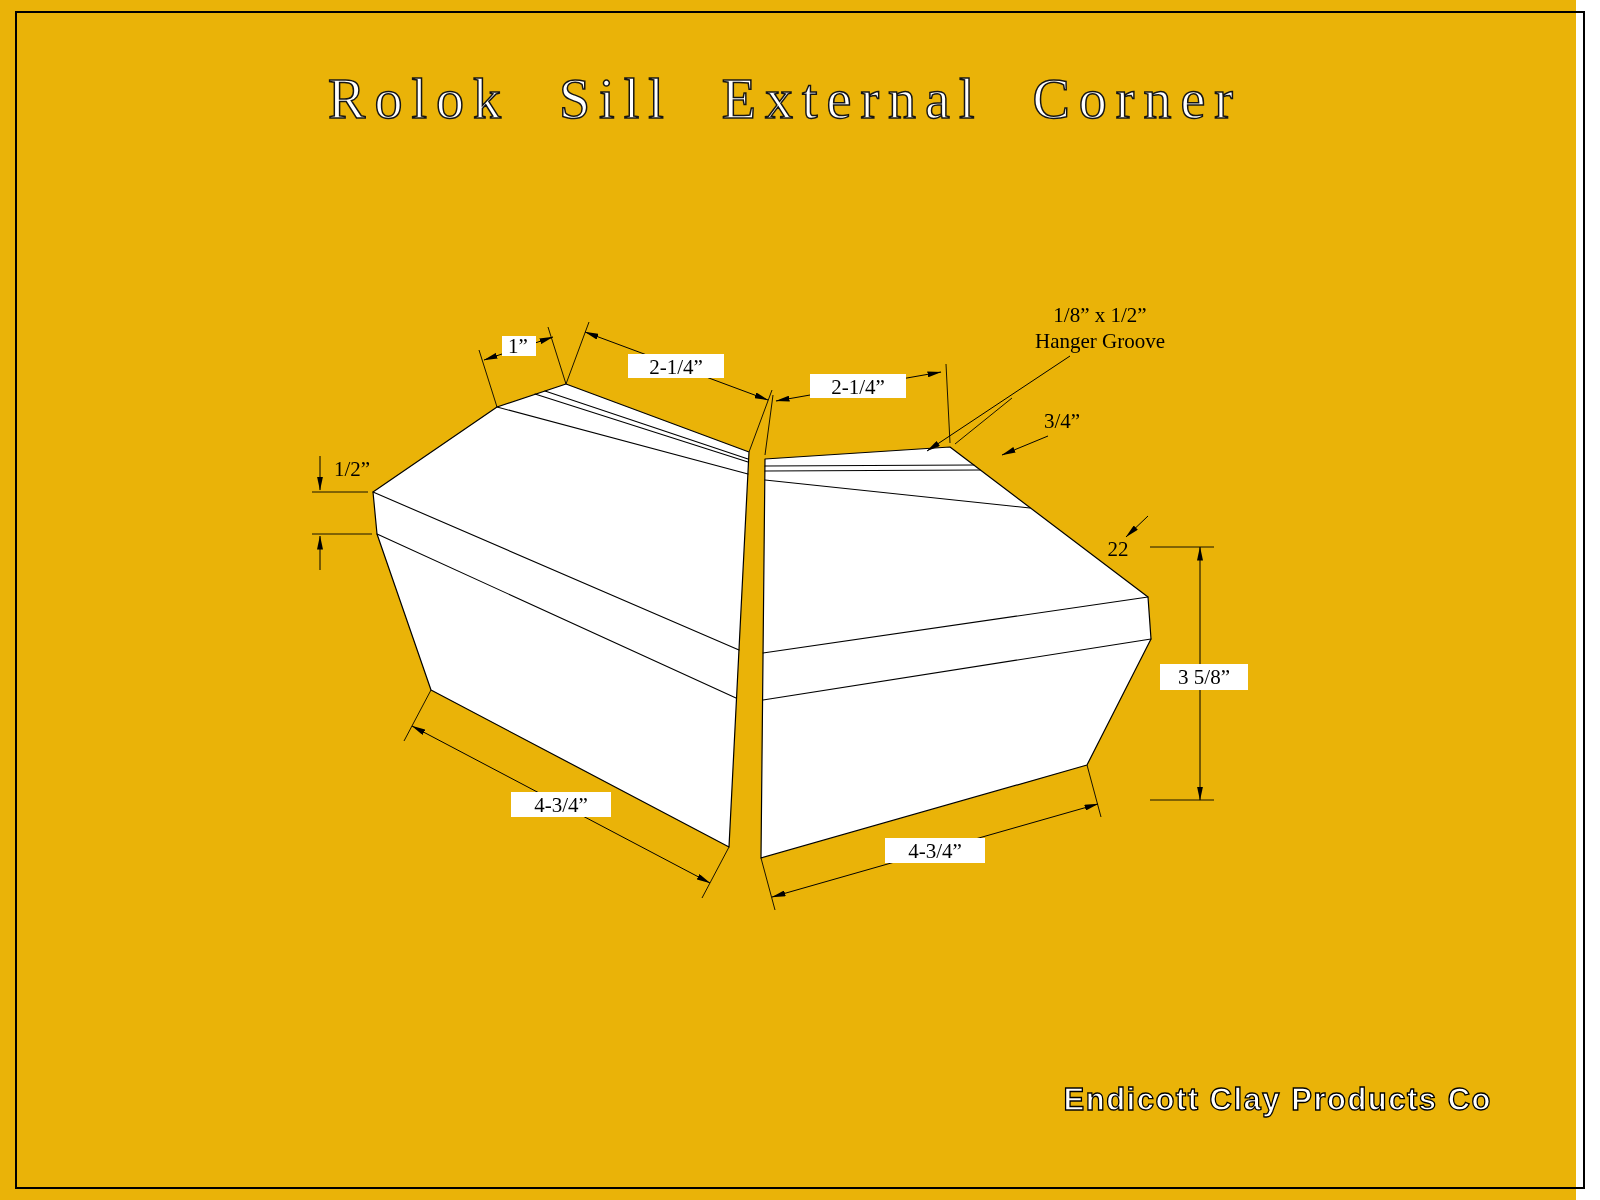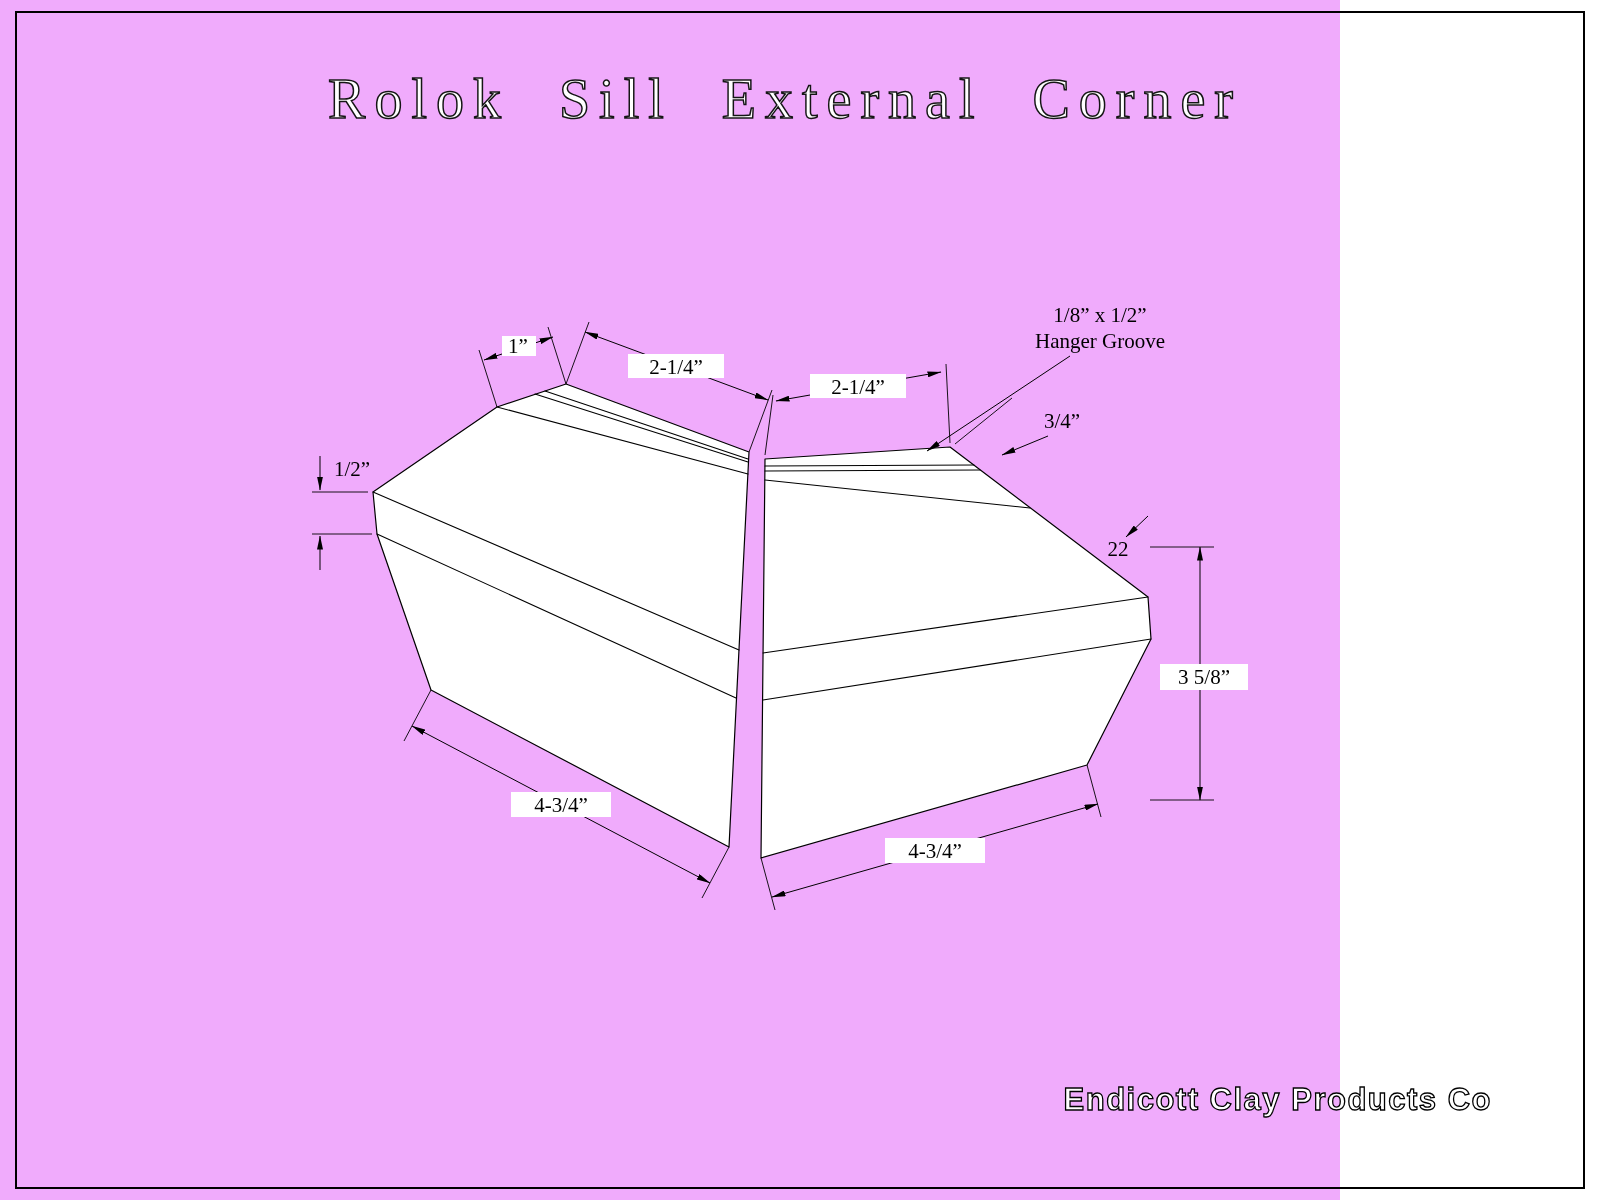--- a/index.html
+++ b/index.html
@@ -1,16 +1,16 @@
 <!DOCTYPE html>
 <html><head>
 <meta charset="utf-8">
 <style>
   html,body { margin:0; padding:0; background:#ffffff; }
-  .sheet { width:1340px; height:1200px; position:relative; background:#f0abfc; }
+  .sheet { width:1576px; height:1200px; position:relative; background:#eab308; }
   svg { display:block; }
 
   .edge   { stroke:#000; stroke-width:1.1; fill:none; stroke-linecap:round; }
   .blockface { fill:#ffffff; stroke:#000; stroke-width:1.2; stroke-linejoin:round; }
   .dimline { stroke:#000; stroke-width:1; fill:none; }
   .extline { stroke:#000; stroke-width:0.9; fill:none; }
   .txtbg  { fill:#ffffff; stroke:none; }
 
   .dimtxt {
     font-family:"Liberation Serif", serif;

